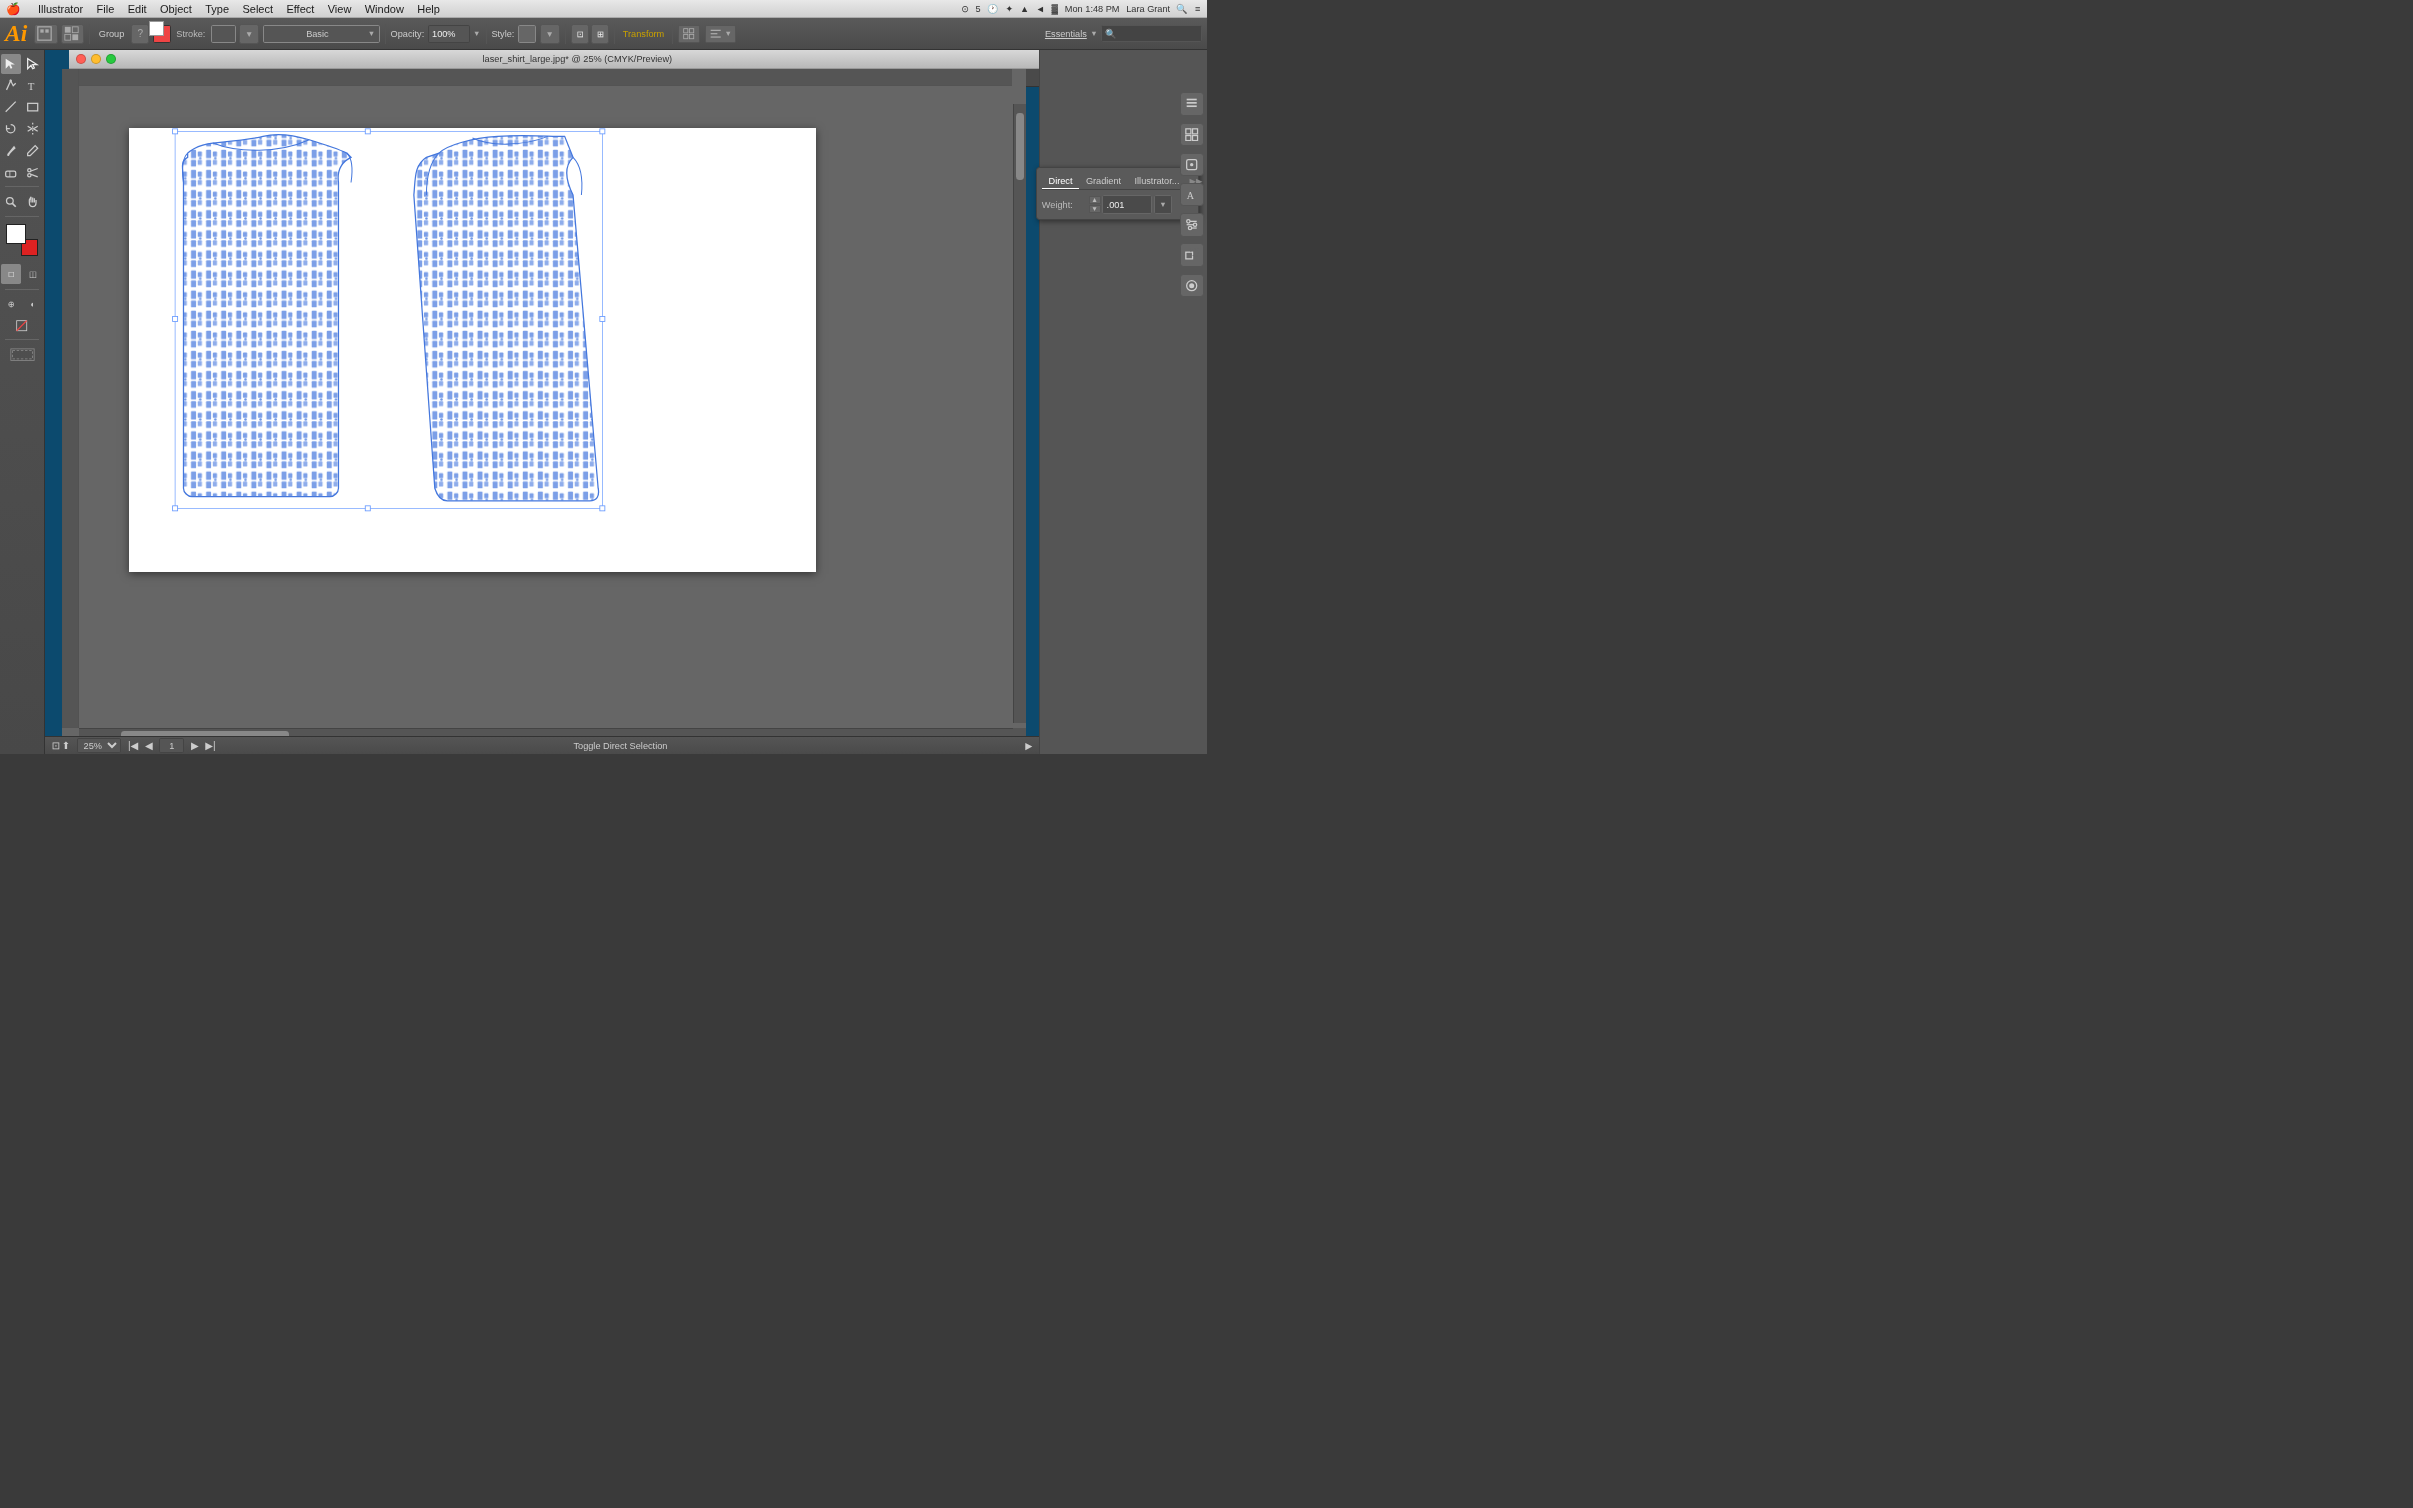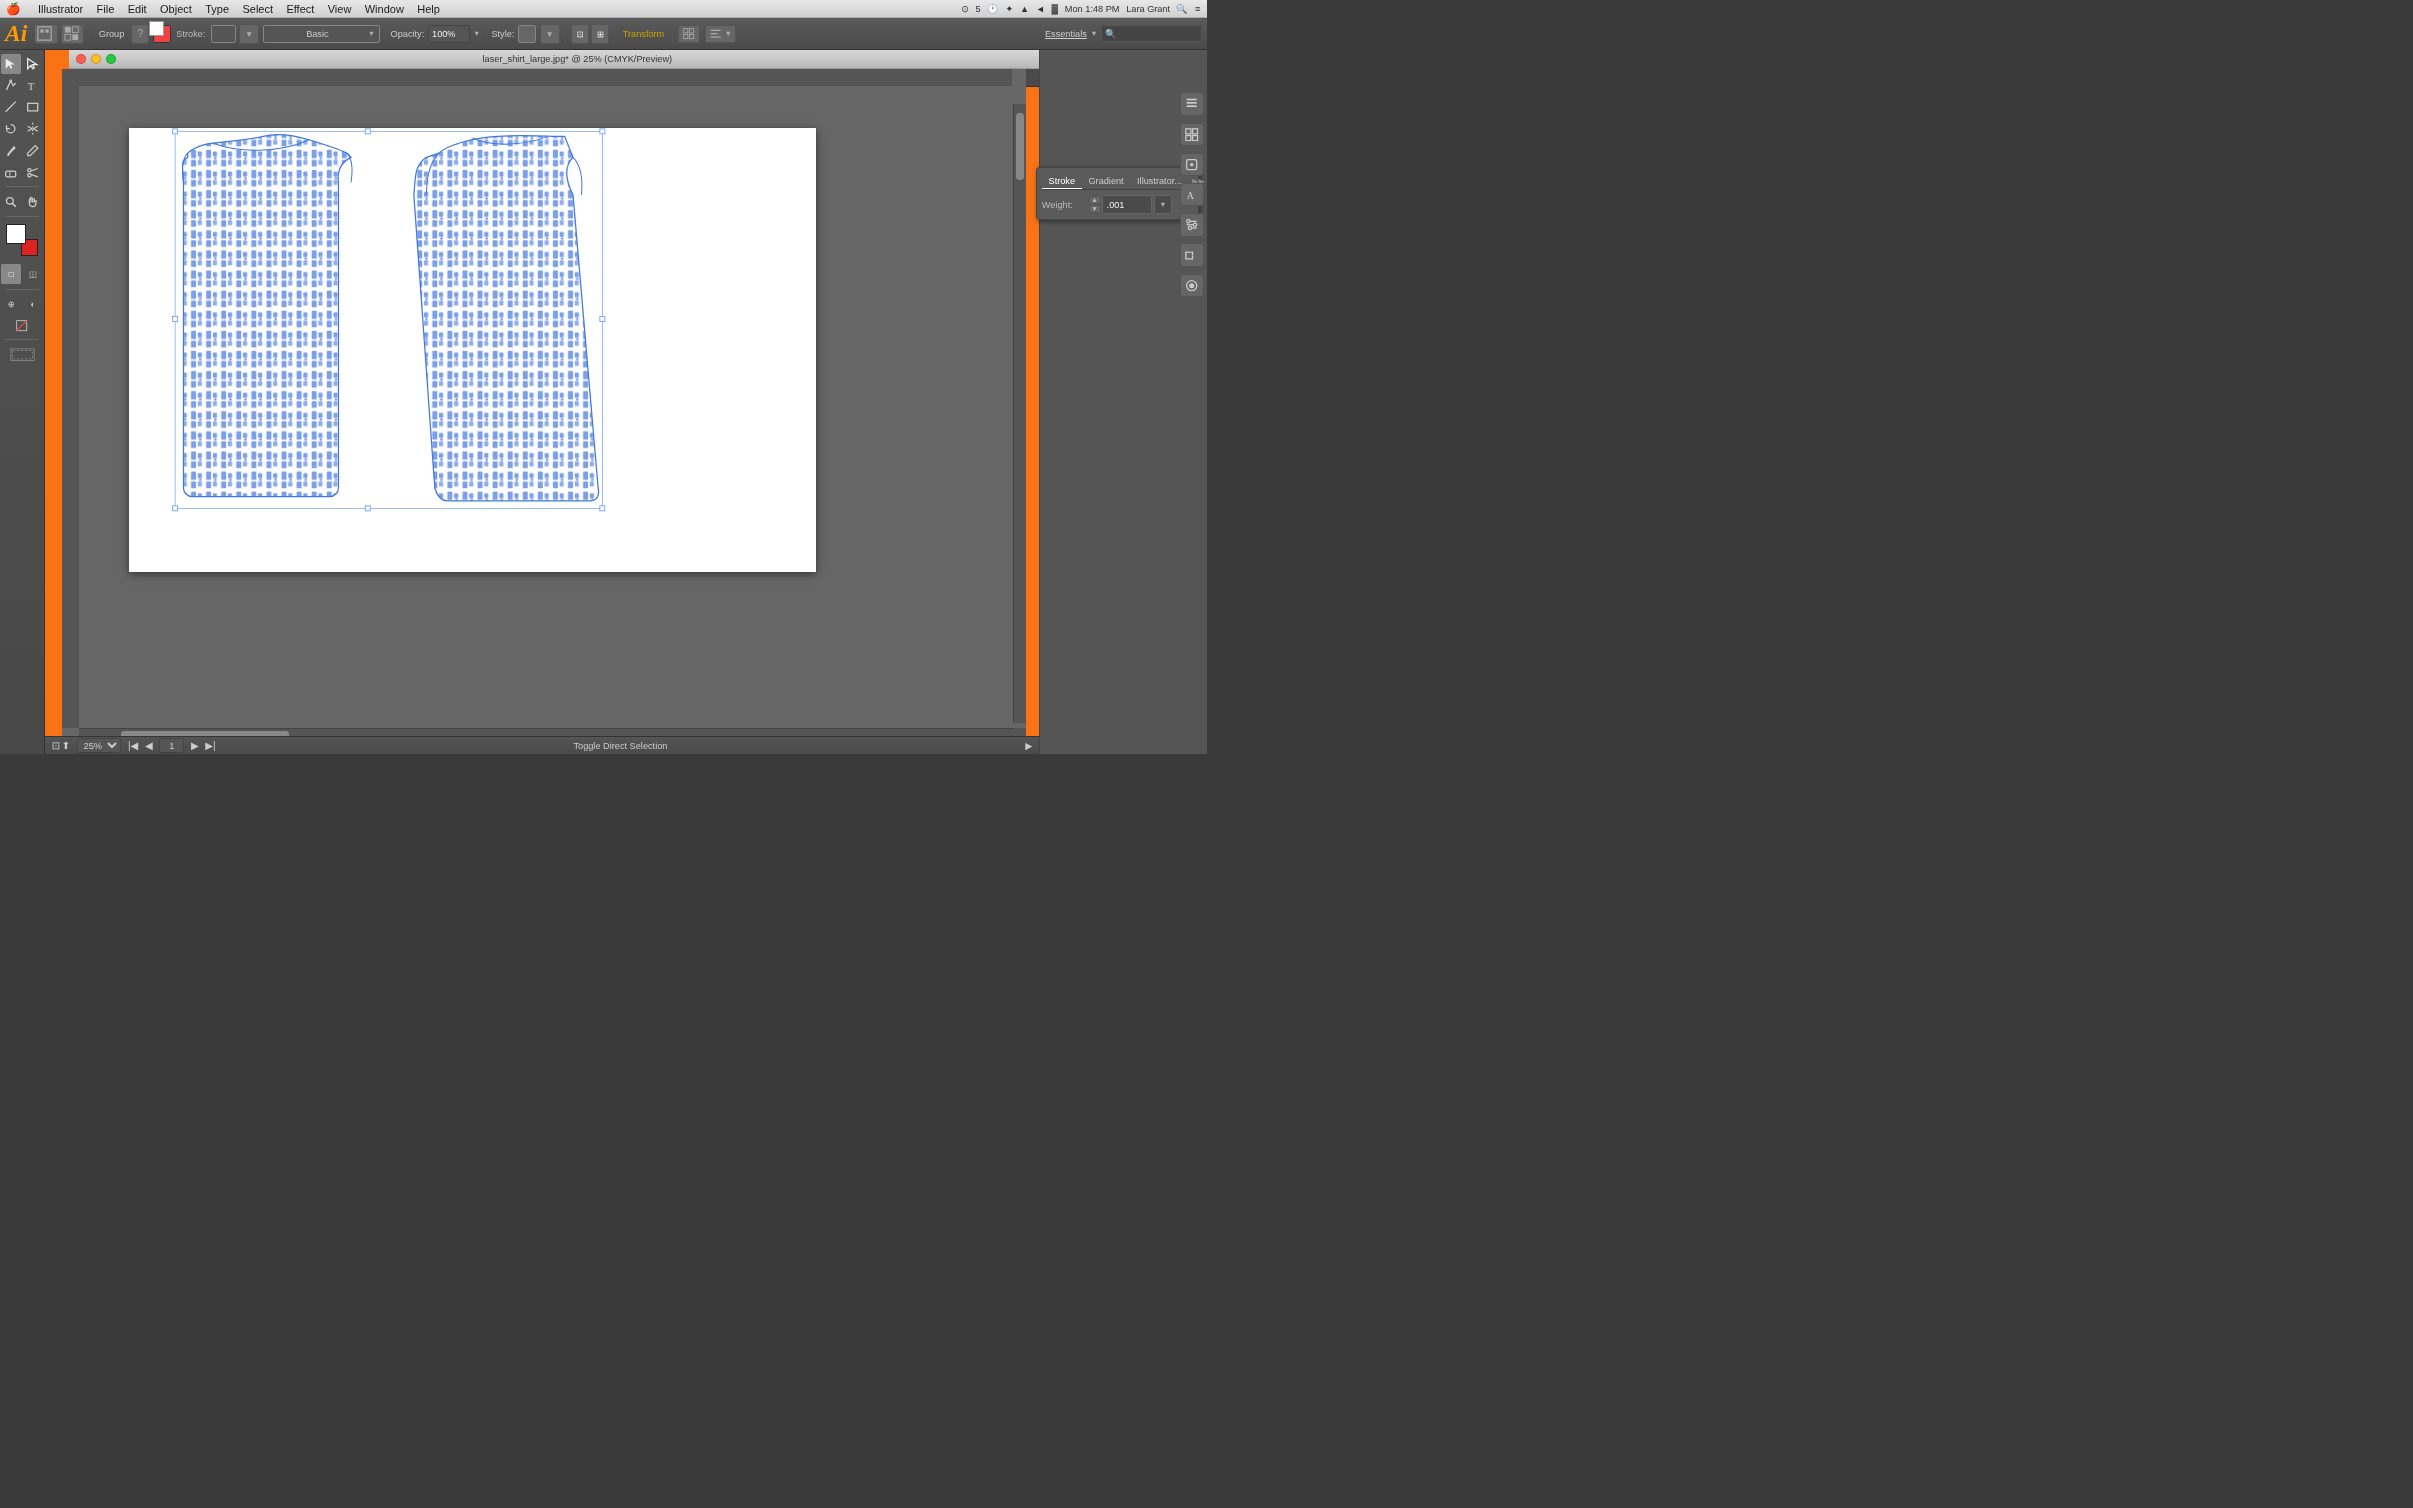--- a/index.html
+++ b/index.html
@@ -218,21 +218,21 @@
     .color-swatches {
       display: flex;
       flex-direction: column;
       align-items: center;
       margin-top: 3.4px;
     }
 
     
     #canvas-area {
       flex: 1;
-      background: #f97316;
+      background: #0c4a6e;
       position: relative;
       overflow: hidden;
       padding-left: 24px;
     }
 
     
     #tab-bar {
       height: 18.4px;
       background: #4a4a4a;
       display: flex;
@@ -996,21 +996,21 @@
       <div class="status-right">
         <span style="cursor:pointer;">▶</span>
       </div>
     </div>
   </div>
 
   <div id="right-panel">
 
     <div id="stroke-panel">
       <div class="panel-tabs">
-        <div class="panel-tab active">Stroke</div>
+        <div class="panel-tab active">Direct</div>
         <div class="panel-tab">Gradient</div>
         <div class="panel-tab">Illustrator...</div>
         <span class="panel-tab-more">▶▶</span>
         <span class="panel-tab-more">≡</span>
       </div>
       <div class="panel-row">
         <span class="panel-label">Weight:</span>
         <div style="display:flex; align-items:center; gap:1.7px;">
           <div class="panel-stepper">
             <div class="stepper-btn">▲</div>

